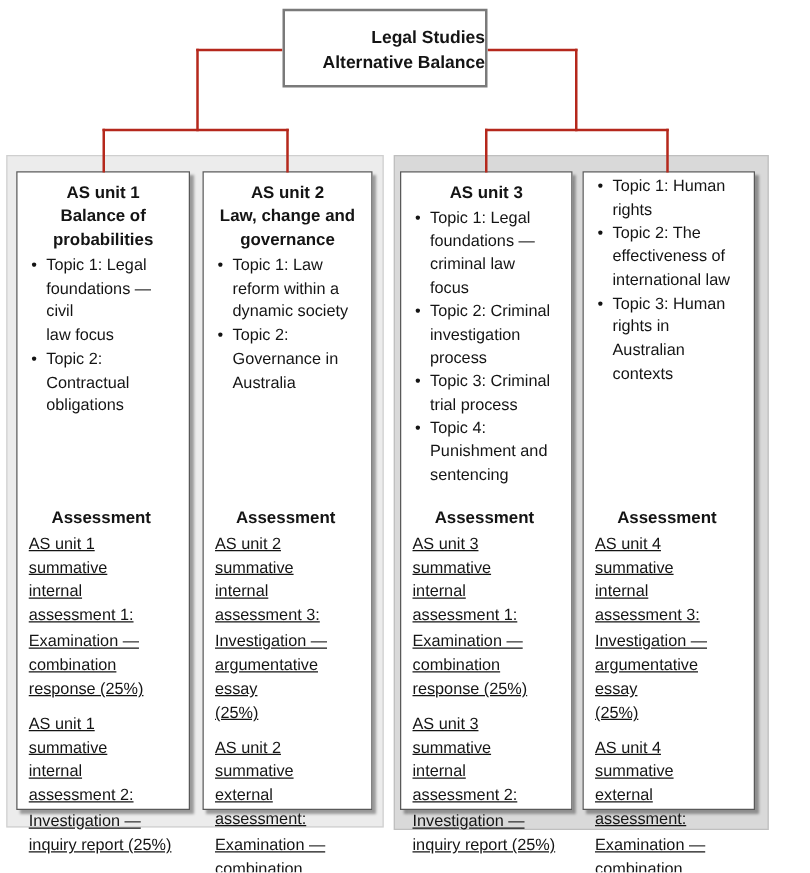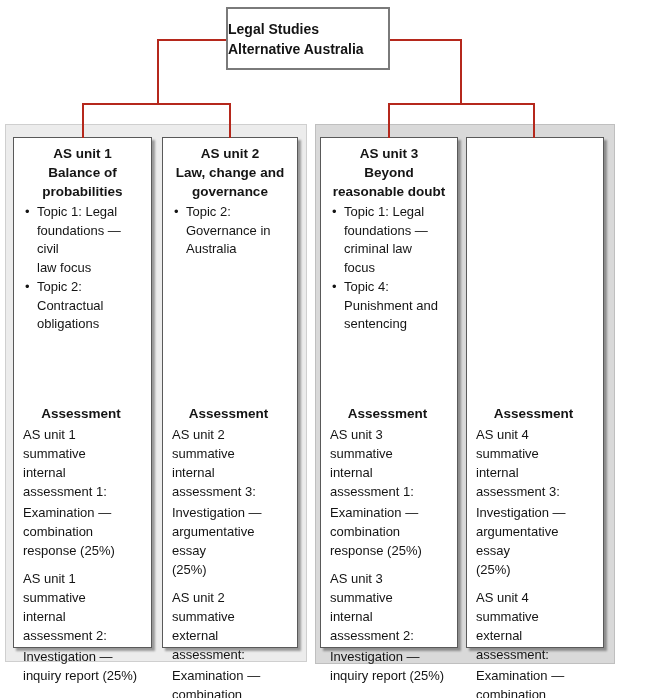--- a/index.html
+++ b/index.html
@@ -3,21 +3,21 @@
 <meta charset="utf-8">
 <style>
   html,body{margin:0;padding:0;background:#fff;}
   .page{position:relative;width:648px;height:698px;background:#fff;overflow:hidden;
         font-family:"Liberation Sans",sans-serif;color:#141414;}
   *{box-sizing:border-box;}
 
   
   .root-box{position:absolute;left:226px;top:7px;width:164px;height:63px;
             background:#fff;border:2px solid var(--root_border,#7a7a7a);
-            display:flex;flex-direction:column;align-items:flex-start;justify-content:center;
+            display:flex;flex-direction:column;align-items:flex-end;justify-content:center;
             font-weight:bold;font-size:14px;line-height:20px;text-align:center;z-index:4;}
 
   
   .conn{position:absolute;background:var(--connector_red,#b5281c);z-index:3;}
 
   
   .panel{position:absolute;top:124px;z-index:1;}
   .panel-left{left:5px;width:302px;height:538px;background:var(--panel_left,#ececec);
               border:1px solid #cfcfcf;}
   .panel-right{left:315px;width:300px;height:540px;background:var(--panel_right,#d9d9d9);
@@ -35,31 +35,31 @@
 
   .u-head{margin-top:6px;text-align:center;font-weight:bold;font-size:13.5px;line-height:19px;}
   .u-name{white-space:pre-line;}
 
   .topics{margin:2px 0 0;padding:0 14px 0 9px;list-style:none;}
   .topics li{position:relative;padding-left:14px;margin:0;white-space:pre-line;line-height:18.7px;}
   .topics li::before{content:"\2022";position:absolute;left:2px;top:0;}
 
   .assess{position:absolute;top:266px;left:0;right:0;padding:0 12px 0 9px;}
   .a-head{text-align:center;font-weight:bold;font-size:13.5px;margin:0 0 2px;line-height:19px;}
-  .a-p{margin:0 0 2px;white-space:pre-line;line-height:19px;}
+  .a-p{margin:0 0 2px;white-space:pre-line;line-height:19px;text-decoration:underline;}
   .a-p.gap{margin-top:9px;}
 </style>
 </head>
 <body>
 
 <div class="page">
 
   <div class="root-box">
     <div>Legal Studies</div>
-    <div>Alternative Australia</div>
+    <div>Alternative Balance</div>
   </div>
 
   <div class="conn" style="left:157px;top:39px;width:69px;height:2px;"></div>
   <div class="conn" style="left:157px;top:39px;width:2px;height:66px;"></div>
   <div class="conn" style="left:82px;top:103px;width:149px;height:2px;"></div>
   <div class="conn" style="left:82px;top:103px;width:2px;height:35px;"></div>
   <div class="conn" style="left:229px;top:103px;width:2px;height:35px;"></div>
 
   <div class="conn" style="left:390px;top:39px;width:72px;height:2px;"></div>
   <div class="conn" style="left:460px;top:39px;width:2px;height:66px;"></div>
@@ -100,20 +100,23 @@
     </div>
   </div>
 
   <div class="unit-box u2">
     <div class="u-head">
       <div class="u-title">AS unit 2</div>
       <div class="u-name">Law, change and
 governance</div>
     </div>
     <ul class="topics">
+        <li>Topic 1: Law
+reform within a
+dynamic society</li>
         <li>Topic 2:
 Governance in
 Australia</li>
       </ul>
     <div class="assess">
       <div class="a-head">Assessment</div>
       <p class="a-p">AS unit 2 summative
 internal
 assessment 3:</p>
       <p class="a-p">Investigation —
@@ -123,27 +126,30 @@
 external assessment:</p>
       <p class="a-p">Examination —
 combination
 response (25%)</p>
     </div>
   </div>
 
   <div class="unit-box u3">
     <div class="u-head">
       <div class="u-title">AS unit 3</div>
-      <div class="u-name">Beyond
-reasonable doubt</div>
     </div>
     <ul class="topics">
         <li>Topic 1: Legal
 foundations —
 criminal law focus</li>
+        <li>Topic 2: Criminal
+investigation
+process</li>
+        <li>Topic 3: Criminal
+trial process</li>
         <li>Topic 4:
 Punishment and
 sentencing</li>
       </ul>
     <div class="assess">
       <div class="a-head">Assessment</div>
       <p class="a-p">AS unit 3 summative
 internal
 assessment 1:</p>
       <p class="a-p">Examination —
@@ -151,20 +157,30 @@
 response (25%)</p>
       <p class="a-p gap">AS unit 3 summative
 internal
 assessment 2:</p>
       <p class="a-p">Investigation —
 inquiry report (25%)</p>
     </div>
   </div>
 
   <div class="unit-box u4">
+    <ul class="topics">
+        <li>Topic 1: Human
+rights</li>
+        <li>Topic 2: The
+effectiveness of
+international law</li>
+        <li>Topic 3: Human
+rights in Australian
+contexts</li>
+      </ul>
     <div class="assess">
       <div class="a-head">Assessment</div>
       <p class="a-p">AS unit 4 summative
 internal
 assessment 3:</p>
       <p class="a-p">Investigation —
 argumentative essay
 (25%)</p>
       <p class="a-p gap">AS unit 4 summative
 external assessment:</p>

